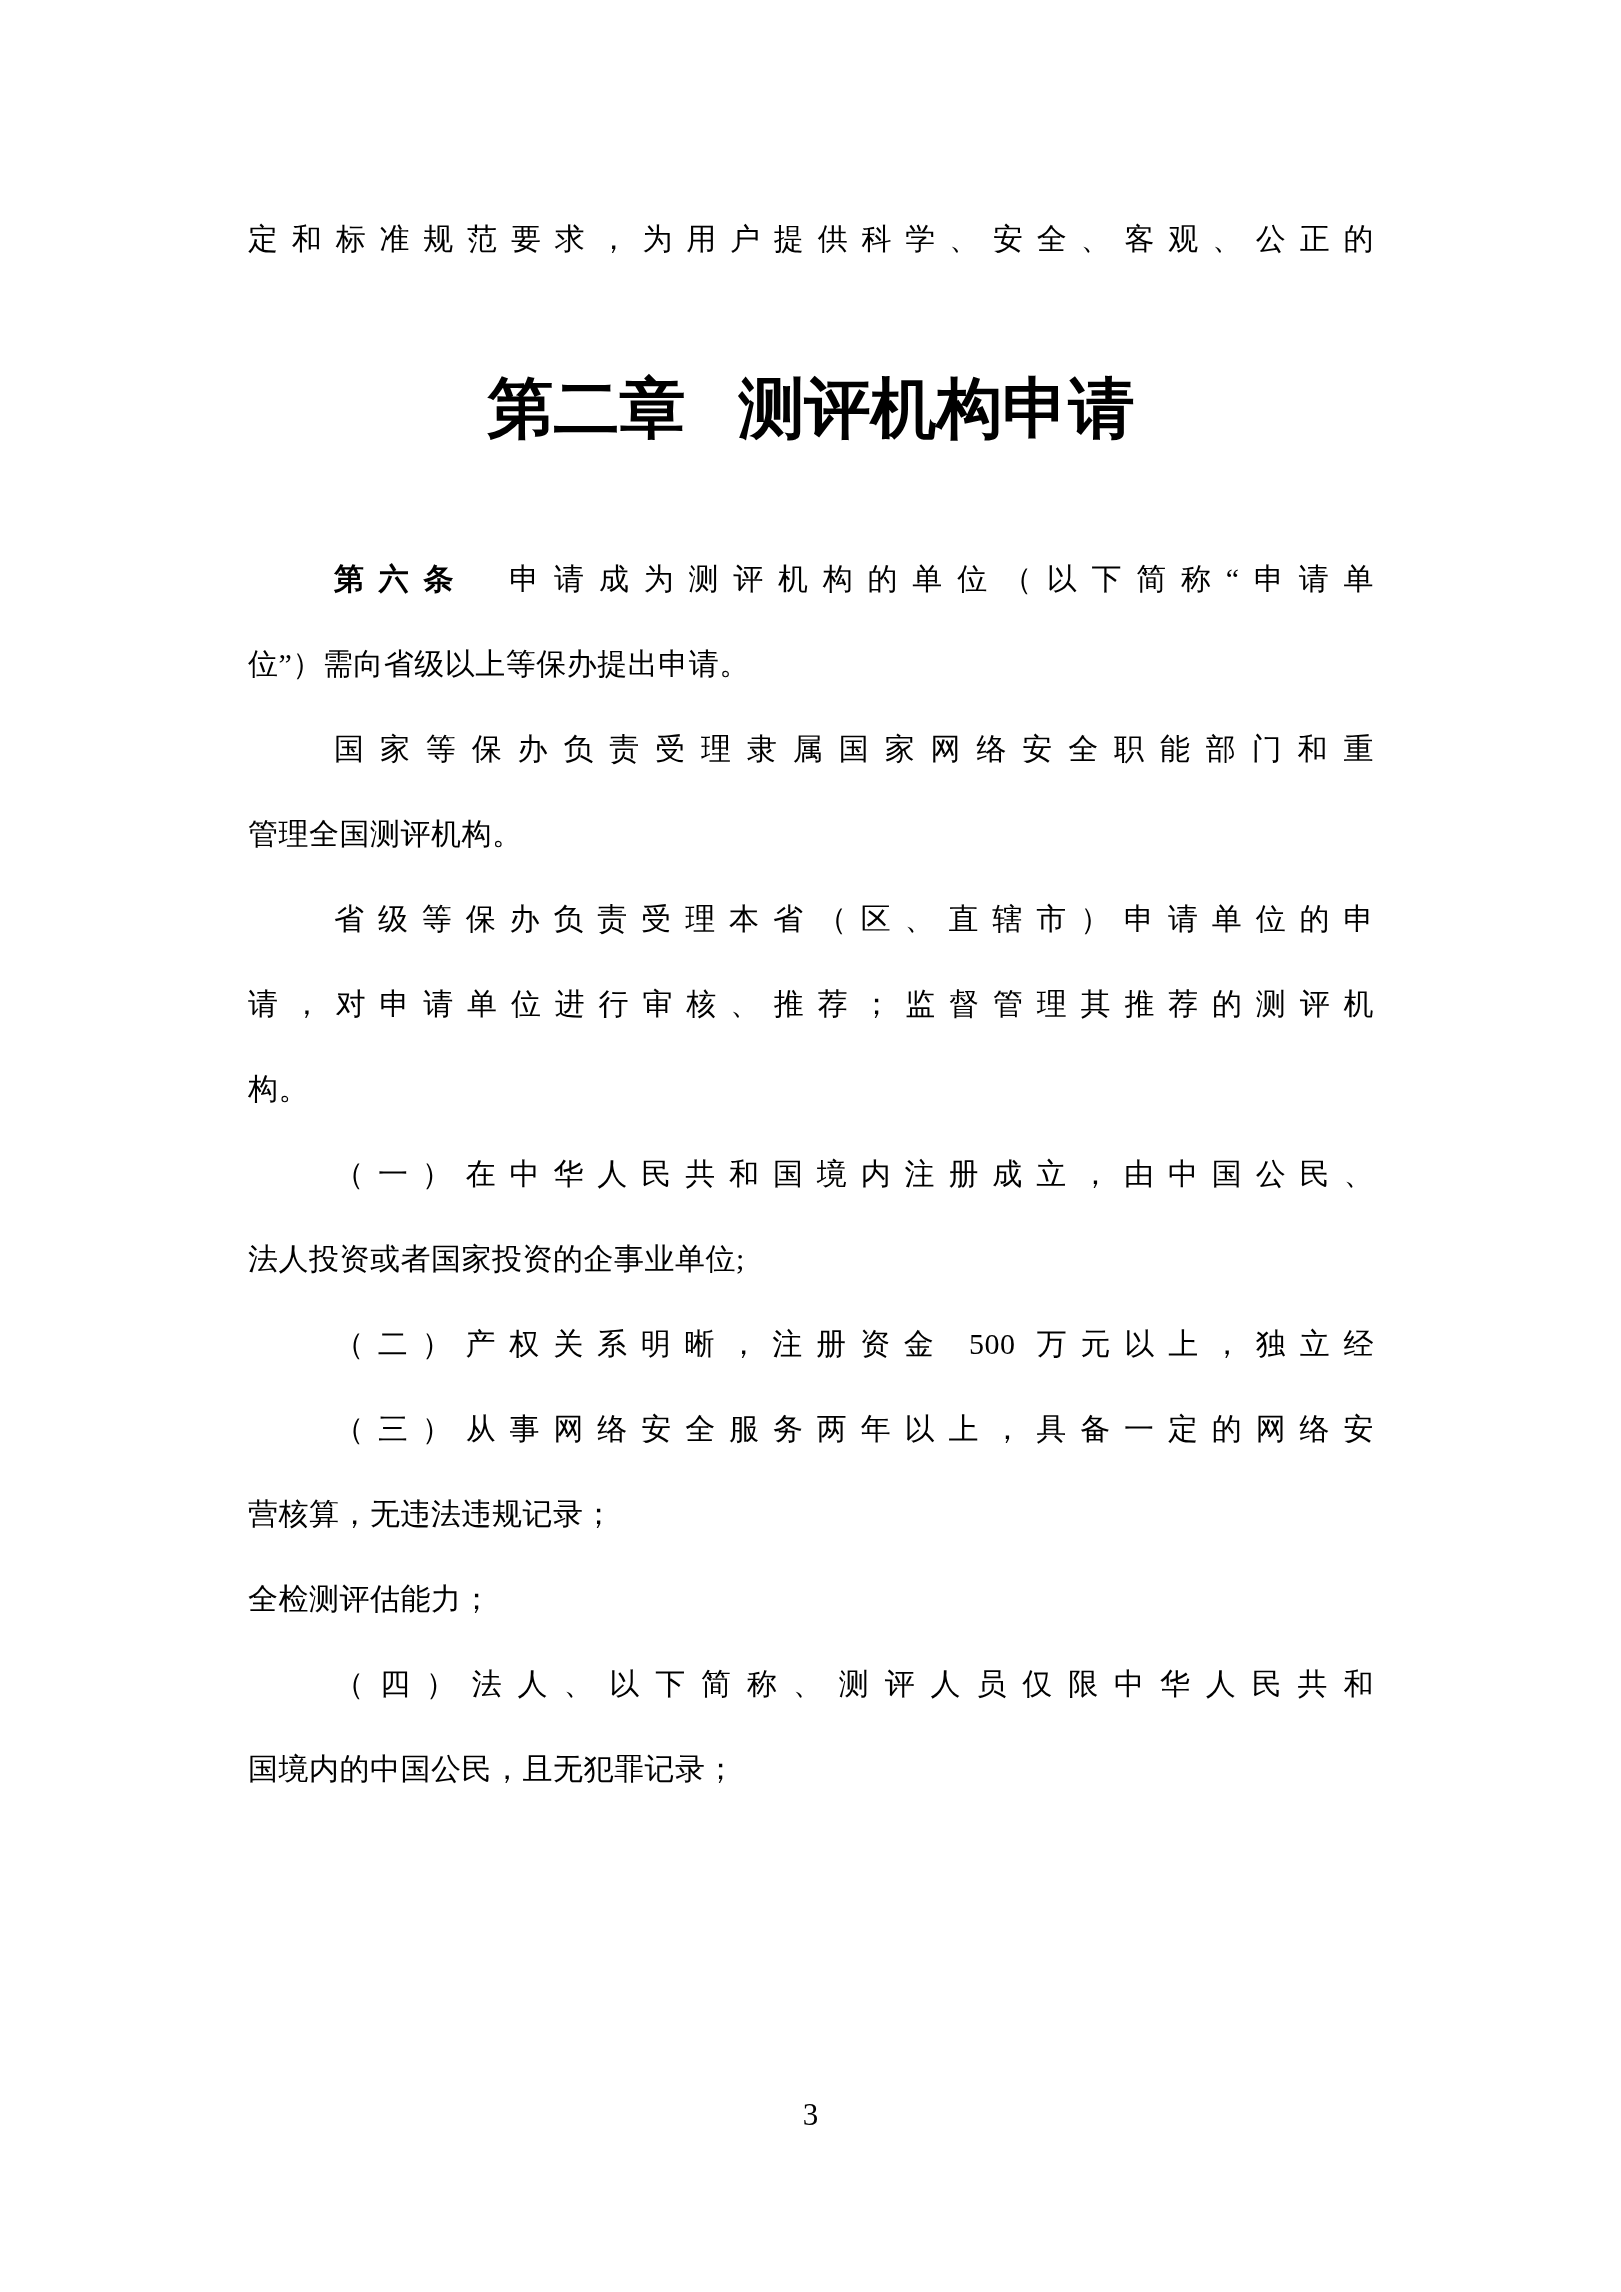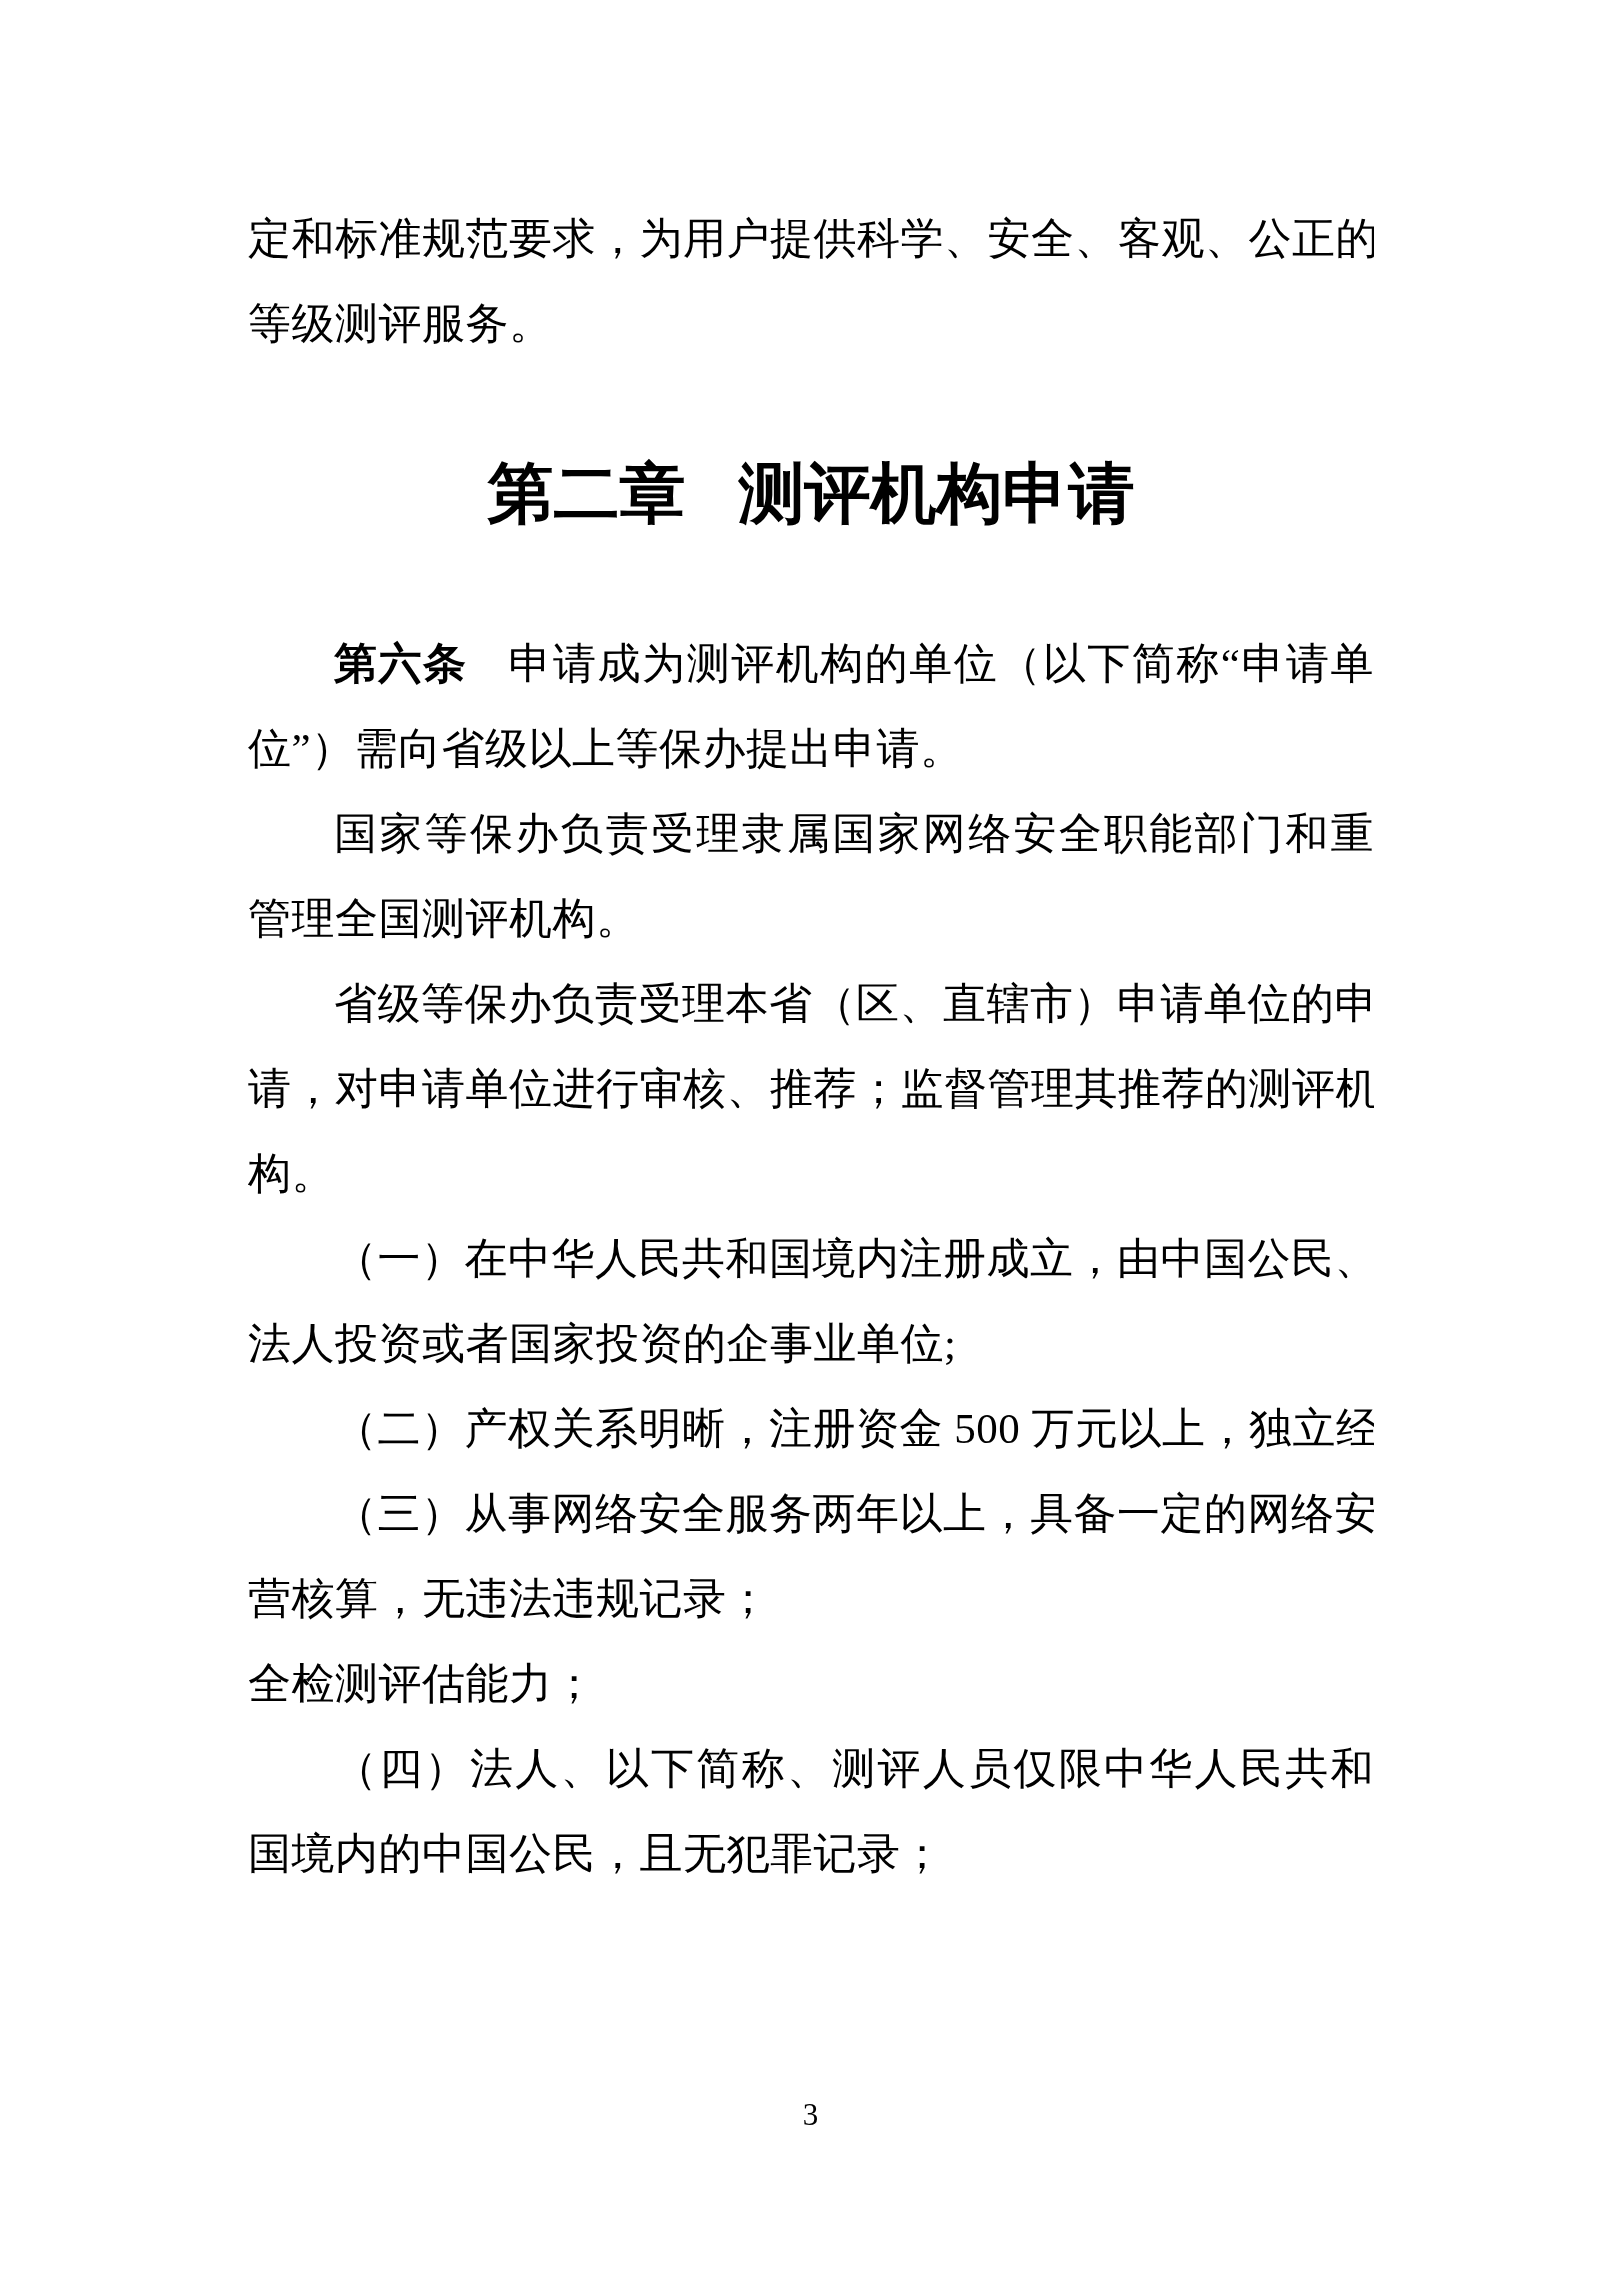--- a/index.html
+++ b/index.html
@@ -14,21 +14,21 @@
     background: #ffffff;
     color: #000000;
     box-sizing: border-box;
     padding: 196px 247px 0 248px;
     overflow: hidden;
     font-family: "Liberation Serif", "DejaVu Serif", serif;
   }
   .line {
     height: 85px;
     line-height: 85px;
-    font-size: 43px;
+    font-size: 30px;
     white-space: nowrap;
     overflow: hidden;
     text-align: justify;
     text-align-last: left;
     letter-spacing: 0.5px;
   }
   .line.fill {
     text-align-last: justify;
   }
   .line.indent {
@@ -65,21 +65,20 @@
     line-height: 37px;
     color: #000000;
   }
 </style>
 </head>
 <body>
 
 <div class="page">
   <div>
       <div class="line fill">定和标准规范要求，为用户提供科学、安全、客观、公正的</div>
-      <div class="line">等级测评服务。</div>
       <div class="heading"><span class="lead">第二章</span>测评机构申请</div>
       <div class="line fill indent"><span class="lead">第六条</span>申请成为测评机构的单位（以下简称“申请单</div>
       <div class="line">位”）需向省级以上等保办提出申请。</div>
       <div class="line fill indent">国家等保办负责受理隶属国家网络安全职能部门和重</div>
       <div class="line">管理全国测评机构。</div>
       <div class="line fill indent">省级等保办负责受理本省（区、直辖市）申请单位的申</div>
       <div class="line fill">请，对申请单位进行审核、推荐；监督管理其推荐的测评机</div>
       <div class="line">构。</div>
       <div class="line fill indent">（一）在中华人民共和国境内注册成立，由中国公民、</div>
       <div class="line">法人投资或者国家投资的企事业单位;</div>

